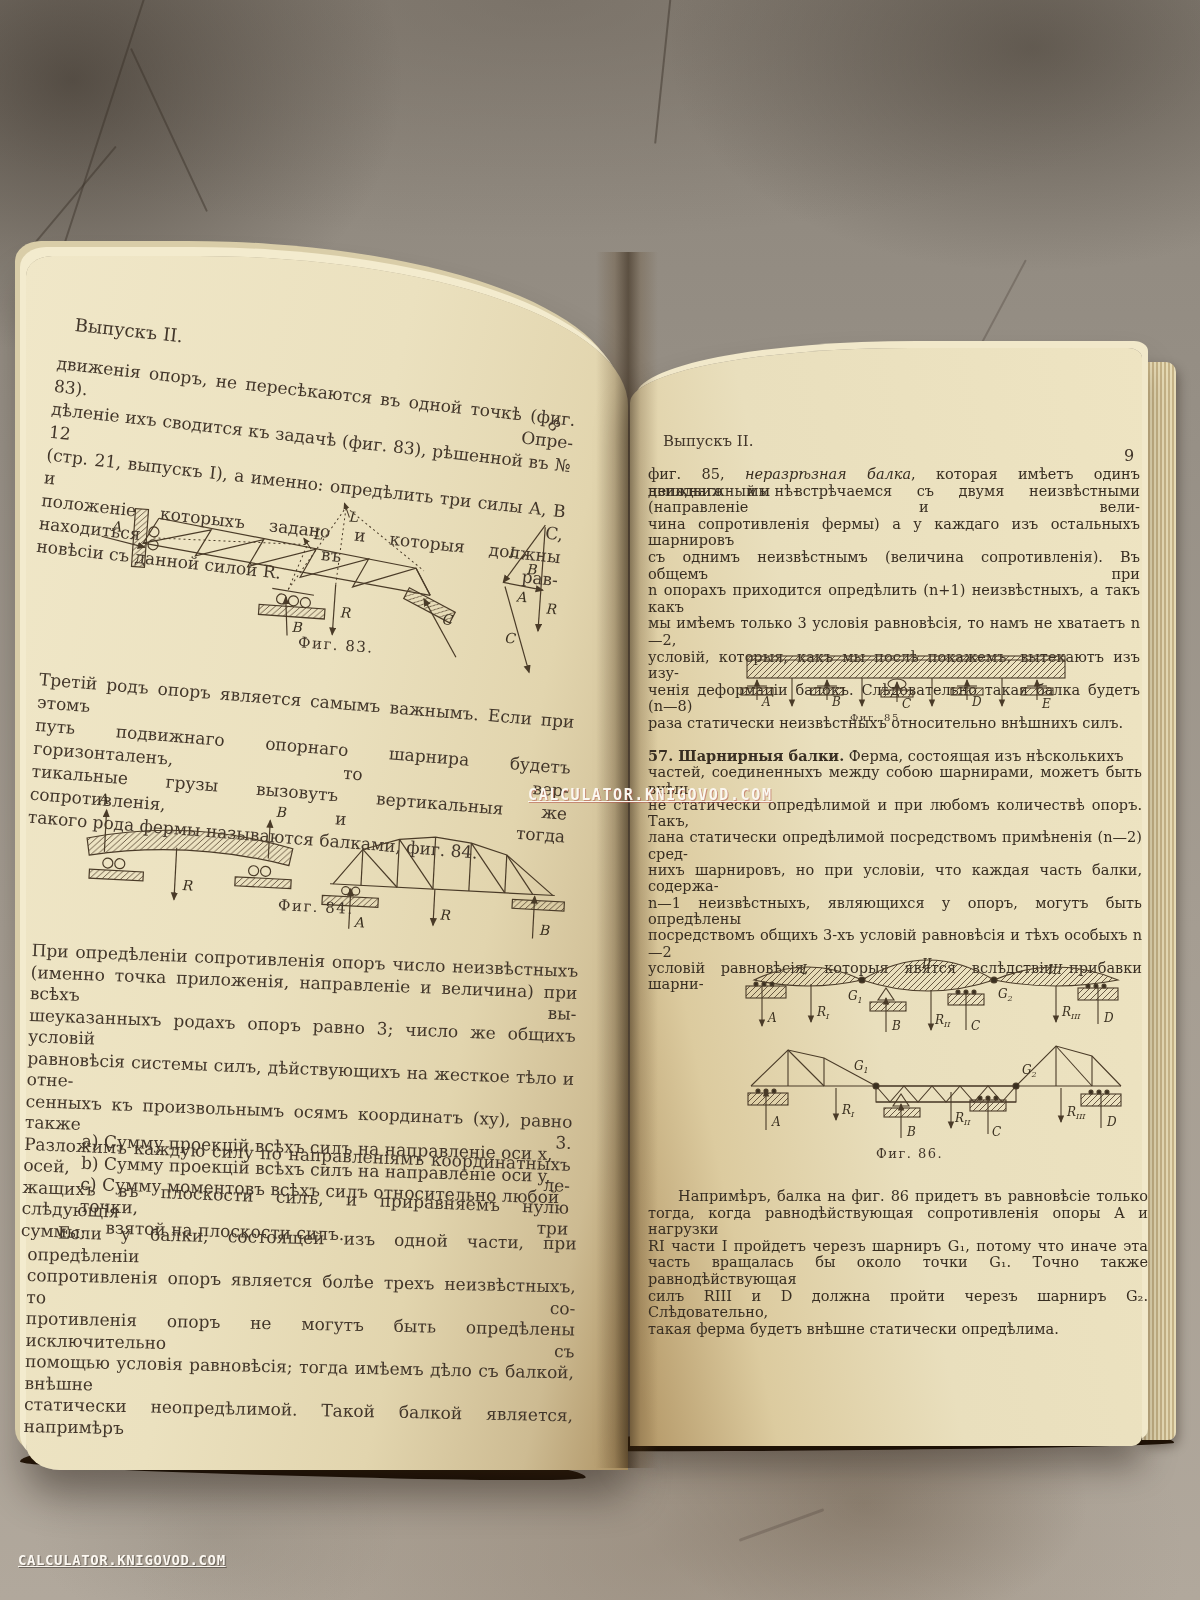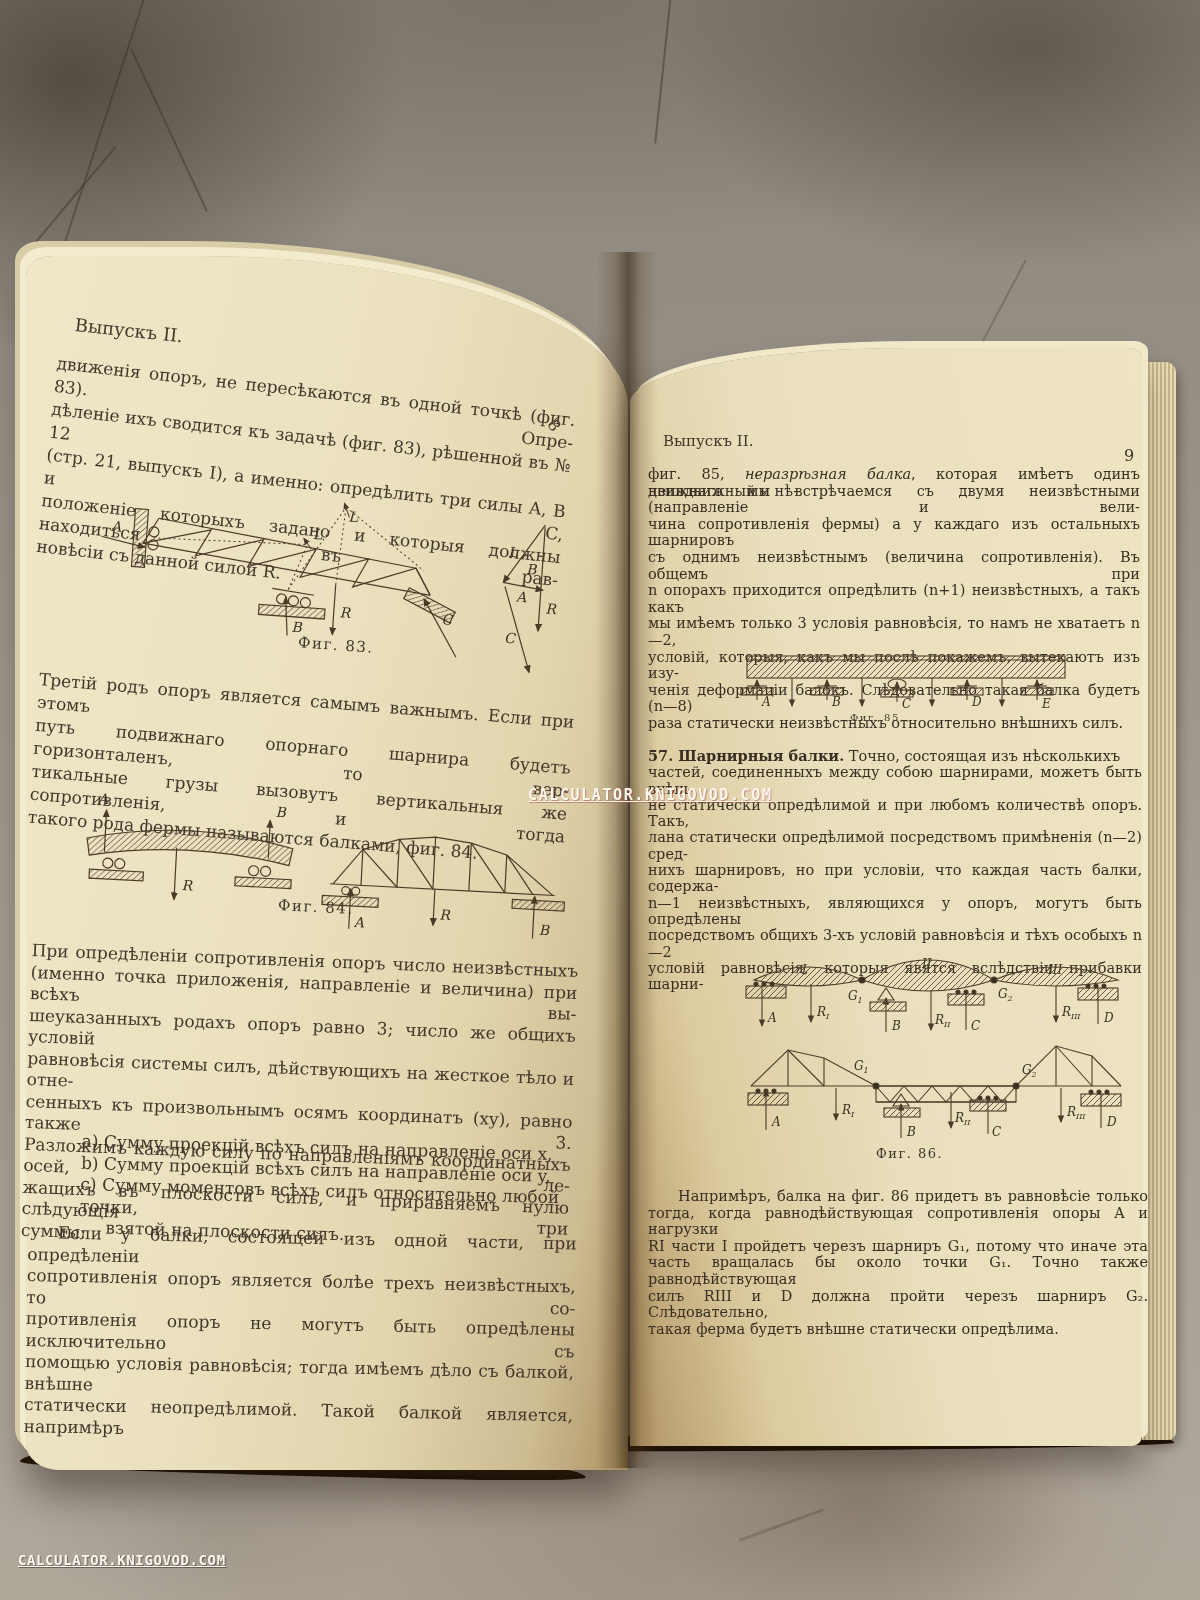--- a/index.html
+++ b/index.html
@@ -274,21 +274,21 @@
   </g>
   <text class="f-lab-s" x="27" y="64">A</text>
   <text class="f-lab-s" x="97" y="64">B</text>
   <text class="f-lab-s" x="167" y="66">C</text>
   <text class="f-lab-s" x="237" y="64">D</text>
   <text class="f-lab-s" x="307" y="66">E</text>
 </svg>
 <div class="caption" style="left:850px;top:712px;font-size:10px;">Фиг. 85.</div>
 
 <div class="para right-text" style="left:648px;top:748px;width:494px;line-height:16.3px;">
-  <div class="line"><b>57. Шарнирныя балки.</b><span> Точно, состоящая изъ нѣсколькихъ</span></div>
+  <div class="line"><b>57. Шарнирныя балки.</b><span> Ферма, состоящая изъ нѣсколькихъ</span></div>
 </div>
 <div class="para right-text" style="left:648px;top:764.3px;width:494px;line-height:16.3px;">
     <div class="line">частей, соединенныхъ между собою шарнирами, можетъ быть внѣш-</div>
     <div class="line">не статически опредѣлимой и при любомъ количествѣ опоръ. Такъ,</div>
     <div class="line">лана статически опредѣлимой посредствомъ примѣненія (n—2) сред-</div>
     <div class="line">нихъ шарнировъ, но при условіи, что каждая часть балки, содержа-</div>
     <div class="line">n—1 неизвѣстныхъ, являющихся у опоръ, могутъ быть опредѣлены</div>
     <div class="line">посредствомъ общихъ 3-хъ условій равновѣсія и тѣхъ особыхъ n—2</div>
     <div class="line">условій равновѣсія, которыя явятся вслѣдствіи прибавки шарни-</div>
   </div>

